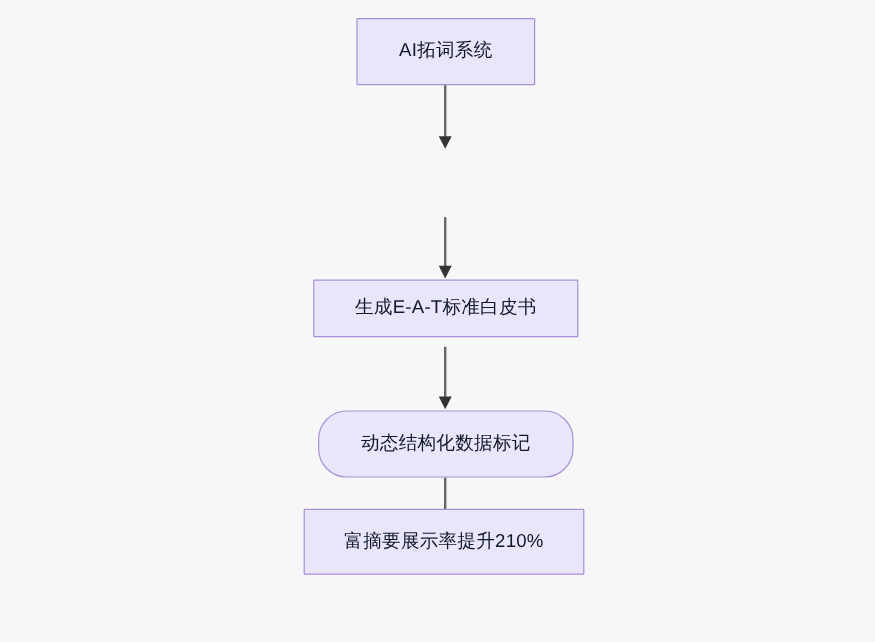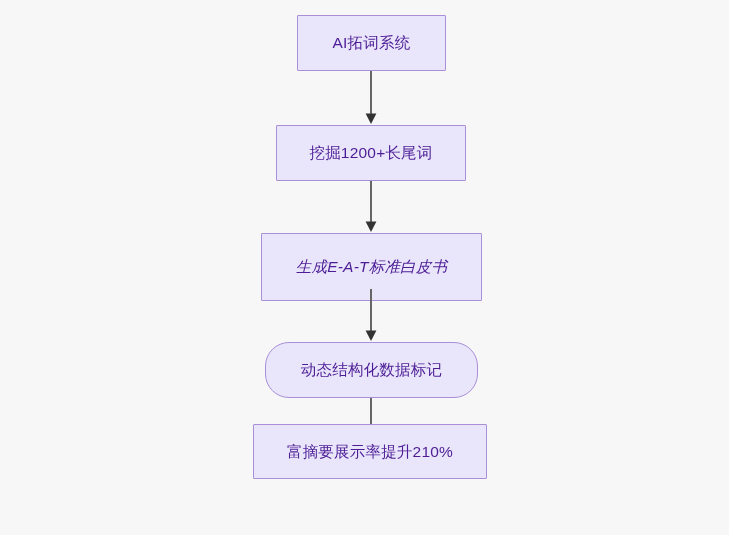--- a/index.html
+++ b/index.html
@@ -20,21 +20,21 @@
   }
   .node {
     position: absolute;
     box-sizing: border-box;
     background: #e9e5fb;
     border: 1.6px solid #a98fd8;
     border-radius: 1px;
     display: flex;
     align-items: center;
     justify-content: center;
-    color: #4c1d95;
+    color: #0f172a;
     font-size: 15.5px;
     line-height: 1;
     letter-spacing: 0.2px;
     white-space: nowrap;
   }
   .node-label {
     display: block;
   }
   .connector {
     position: absolute;
@@ -55,32 +55,29 @@
     <span class="node-label">AI拓词系统</span>
   </div>
 
   <div class="connector" style="left:359px; top:71px; height:54px;">
     <svg width="24" height="54" viewBox="0 0 24 54" aria-hidden="true">
       <line x1="12" y1="0" x2="12" y2="45" stroke="#666666" stroke-width="2"></line>
       <polygon points="12,53 6.6,42.5 17.4,42.5" fill="#333333"></polygon>
     </svg>
   </div>
 
-  <div class="node" style="left:276px; top:125px; width:190px; height:56px;">
-    <span class="node-label">挖掘1200+长尾词</span>
-  </div>
 
   <div class="connector" style="left:359px; top:181px; height:52px;">
     <svg width="24" height="52" viewBox="0 0 24 52" aria-hidden="true">
       <line x1="12" y1="0" x2="12" y2="43" stroke="#666666" stroke-width="2"></line>
       <polygon points="12,51 6.6,40.5 17.4,40.5" fill="#333333"></polygon>
     </svg>
   </div>
 
-  <div class="node" style="left:261px; top:233px; width:221px; height:68px;font-style:italic;">
+  <div class="node" style="left:261px; top:233px; width:221px; height:48px;">
     <span class="node-label">生成E-A-T标准白皮书</span>
   </div>
 
   <div class="connector" style="left:359px; top:289px; height:53px;">
     <svg width="24" height="53" viewBox="0 0 24 53" aria-hidden="true">
       <line x1="12" y1="0" x2="12" y2="44" stroke="#666666" stroke-width="2"></line>
       <polygon points="12,52 6.6,41.5 17.4,41.5" fill="#333333"></polygon>
     </svg>
   </div>
 

